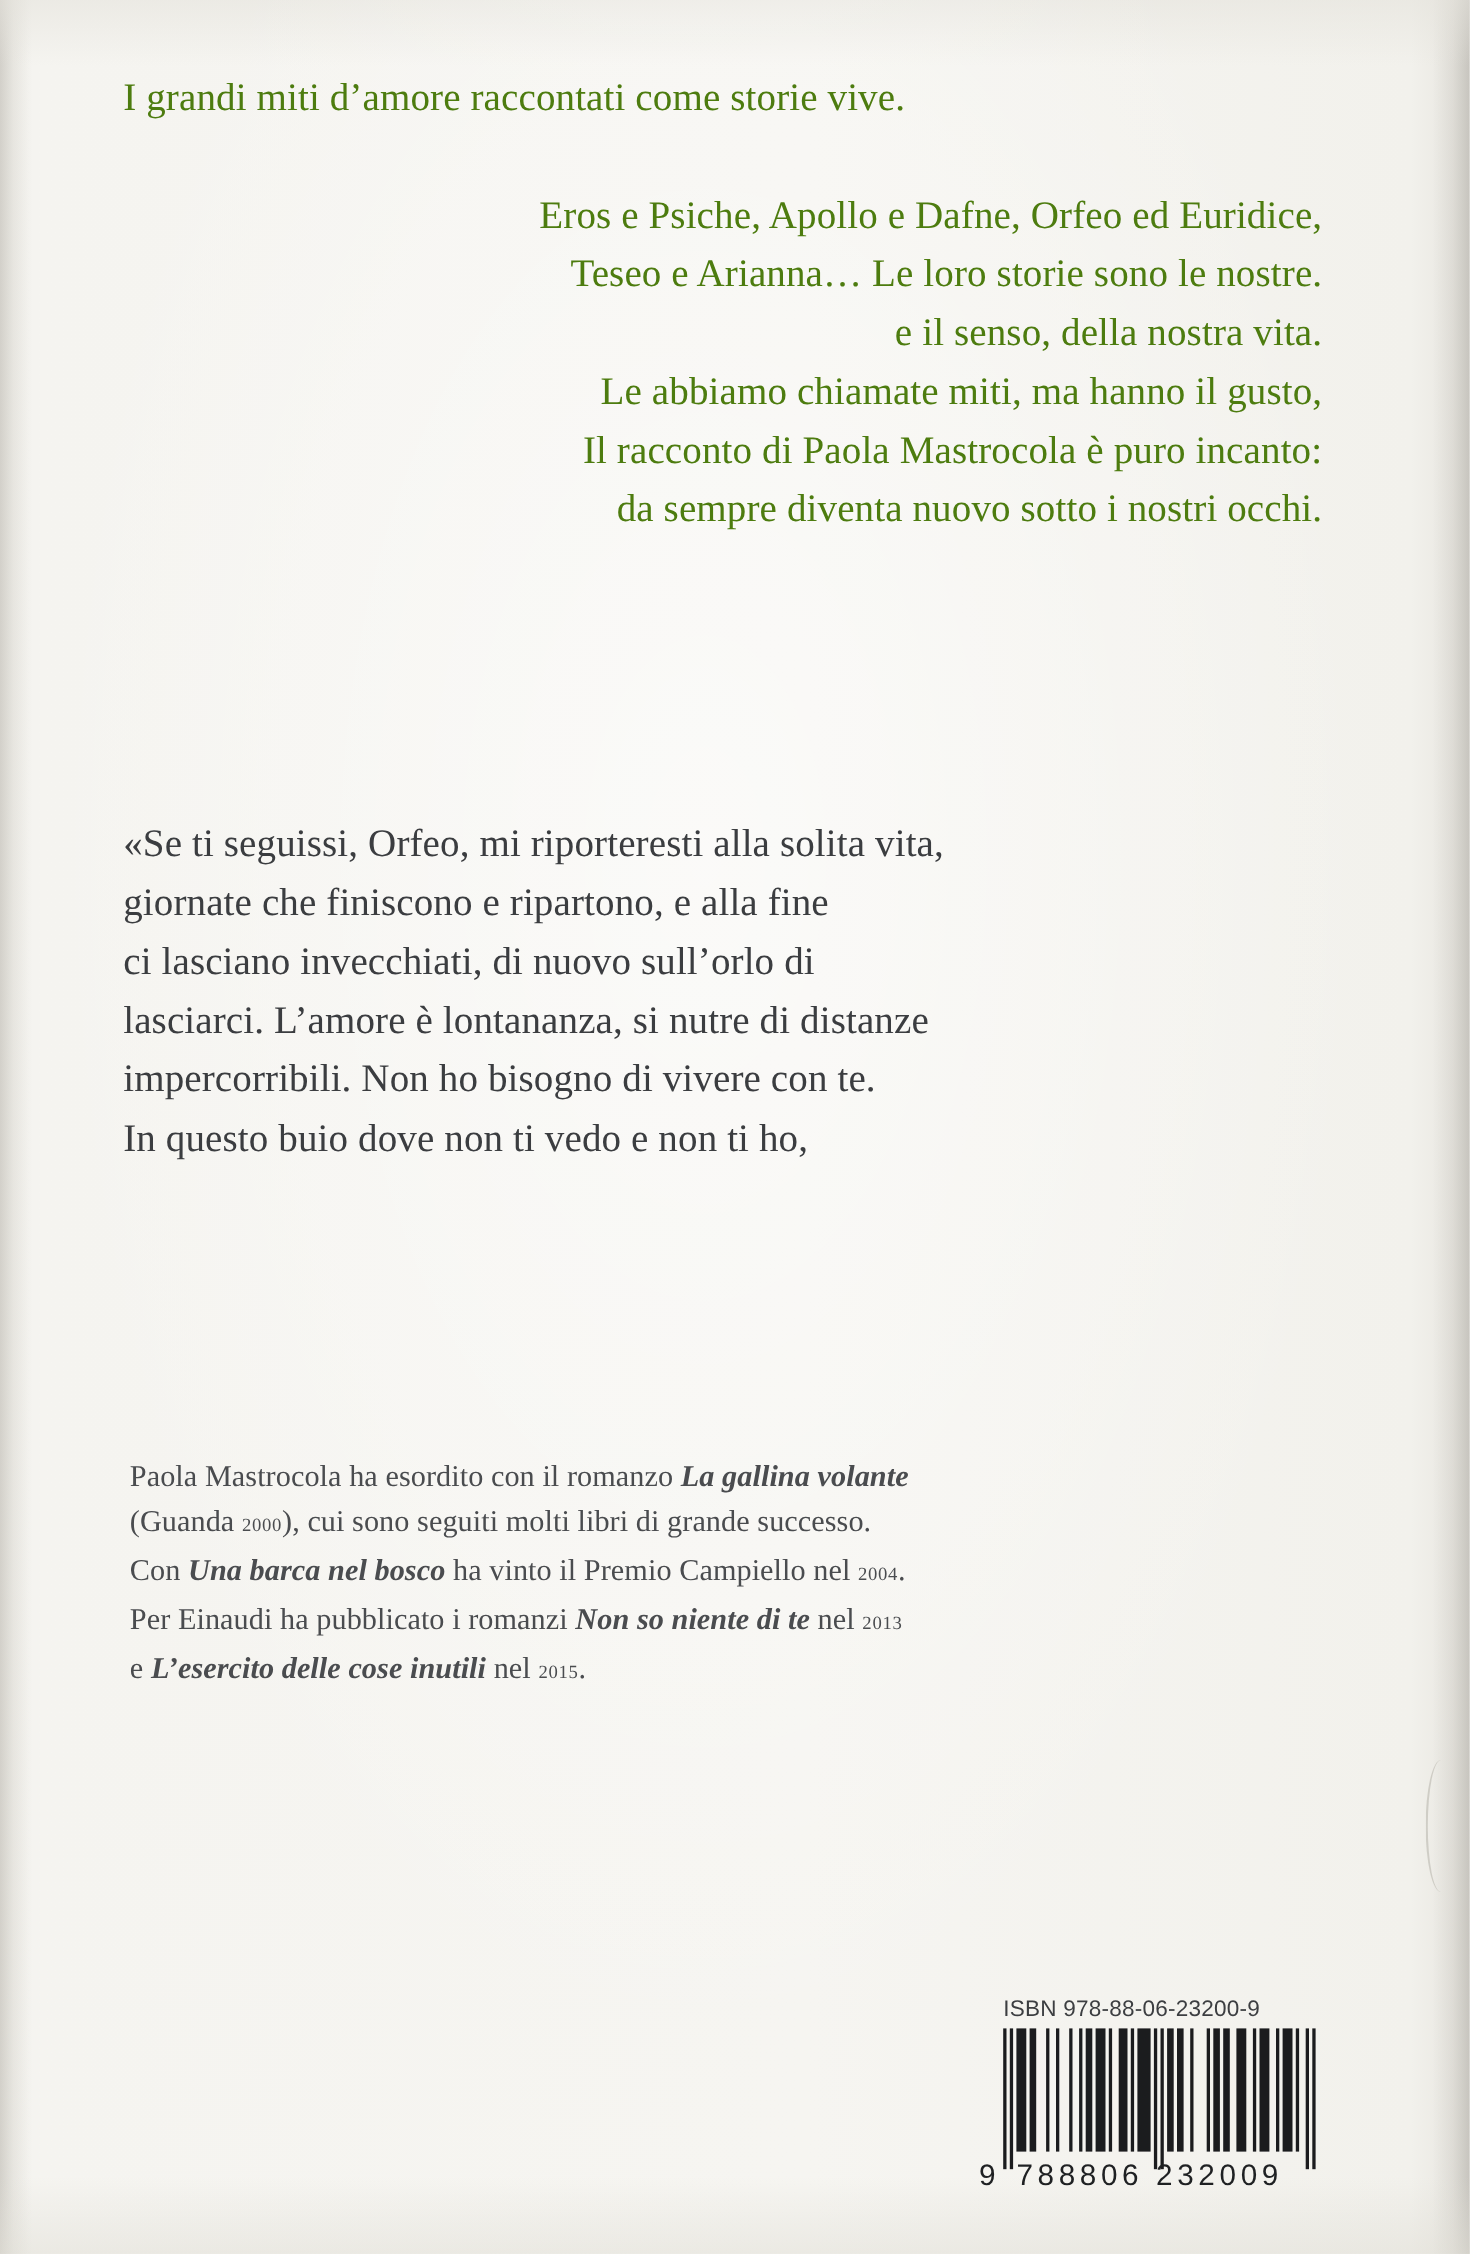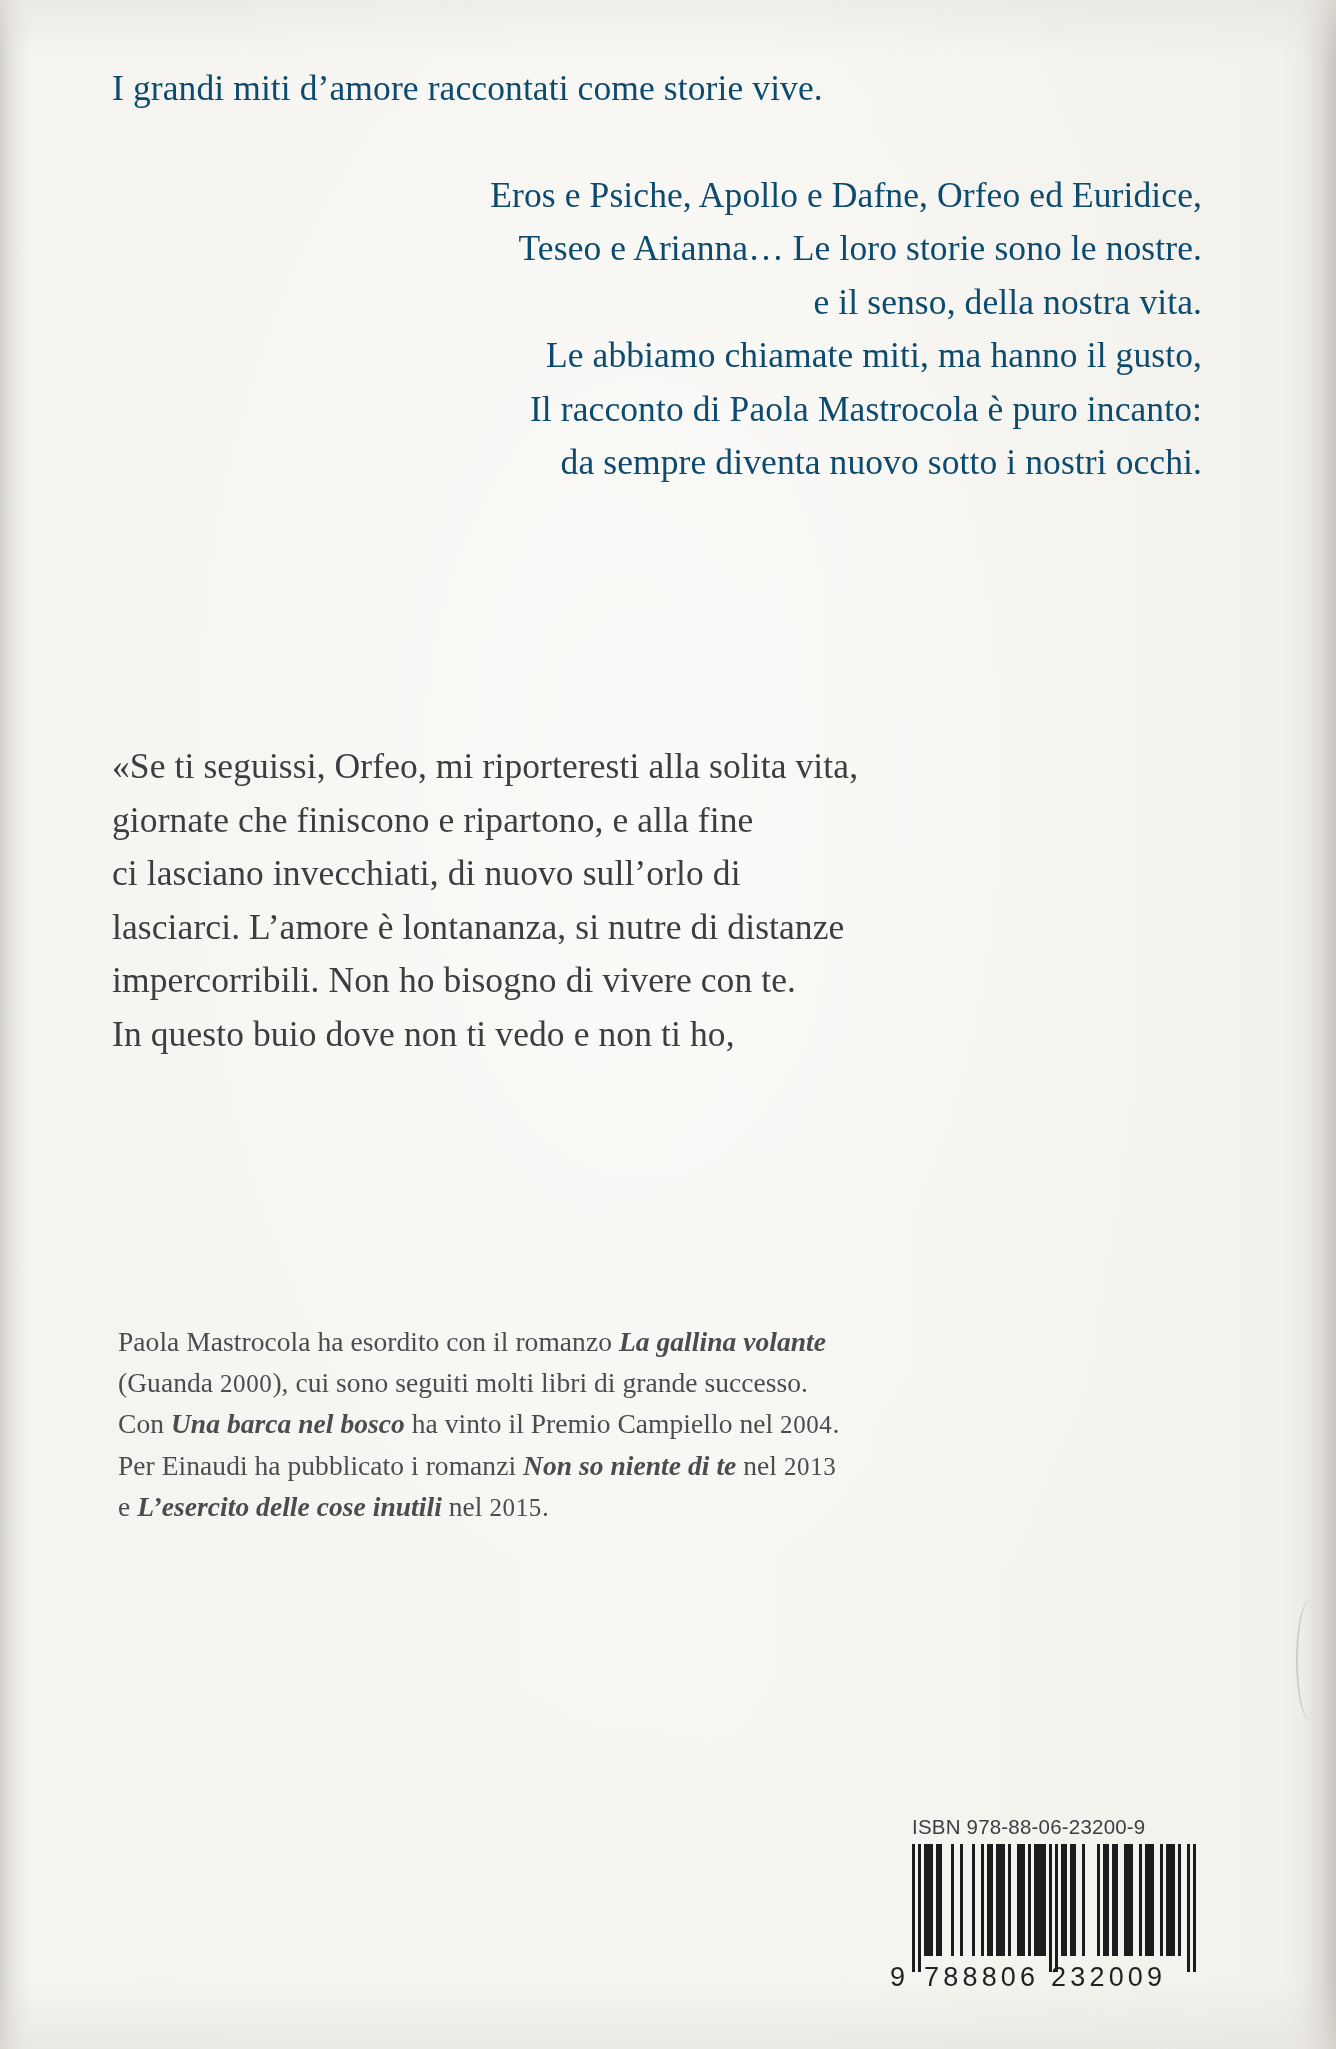--- a/index.html
+++ b/index.html
@@ -70,21 +70,21 @@
     width: 1336px;
     height: 2049px;
     z-index: 3;
   }
 
   .blurb {
     position: absolute;
     left: 112px;
     top: 62px;
     width: 1090px;
-    color: #0c4a6e;
+    color: #4d7c0f;
     font-size: 35.5px;
     line-height: 53.5px;
     letter-spacing: 0.1px;
     font-weight: 400;
   }
   .blurb p {
     margin: 0 0 53px 0;
   }
   .blurb p:last-child { margin-bottom: 0; text-align: right; }
   .blurb .ln { display: block; white-space: nowrap; }
@@ -107,21 +107,21 @@
     left: 118px;
     top: 1322px;
     width: 1120px;
     color: #4a4c4f;
     font-size: 27.5px;
     line-height: 40.5px;
     letter-spacing: 0.05px;
   }
   .bio .ln { display: block; white-space: nowrap; }
   .bio i { font-style: italic; font-weight: bold; }
-  .bio .osf { font-size: 25px; letter-spacing: 0.6px; }
+  .bio .osf { font-size: 17px; letter-spacing: 0.6px; }
 
   
   .barcode-area {
     position: absolute;
     left: 890px;
     top: 1815px;
     width: 330px;
   }
   .isbn-text {
     font-family: "Liberation Sans", "DejaVu Sans", sans-serif;

